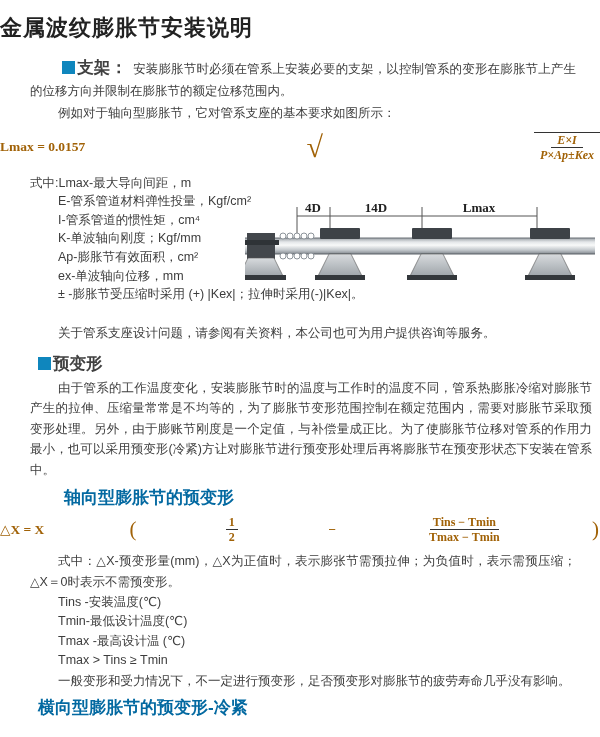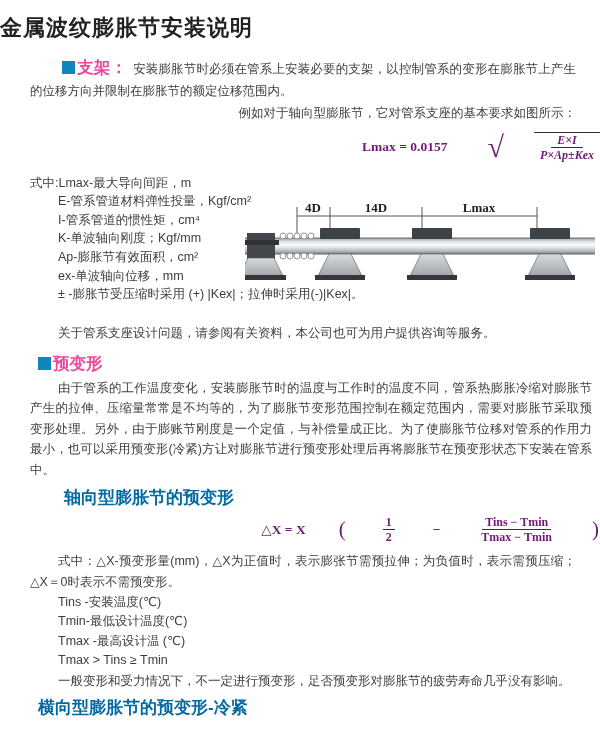--- a/index.html
+++ b/index.html
@@ -12,27 +12,27 @@
   }
   .title {
     padding-top:13px; text-align:left; font-size:22px; font-weight:bold;
     color:#222; letter-spacing:1px; margin-bottom:13px;
   }
   .first-para { margin:0 24px 0 30px; line-height:22.3px; text-align:justify; text-indent:32px; }
   .sec-marker {
     display:inline-block; width:13px; height:13px; background:#0f86bd;
     vertical-align:-1px; margin-right:2px;
   }
-  .sec-label { color:#ec4899; font-size:16.5px; font-weight:bold; margin-right:6px; }
-  .example-line { margin:0 24px 0 30px; line-height:21px; text-indent:28px;text-align:right; }
+  .sec-label { color:#404040; font-size:16.5px; font-weight:bold; margin-right:6px; }
+  .example-line { margin:0 24px 0 30px; line-height:21px; text-indent:28px; }
 
   
   .formula {
-    display:flex; align-items:center; justify-content:flex-end;
-    font-family:"Liberation Serif","DejaVu Serif",serif; color:#701a75;
+    display:flex; align-items:center; justify-content:space-between;
+    font-family:"Liberation Serif","DejaVu Serif",serif; color:#a16207;
     font-weight:bold; font-size:13.5px;gap:32px;
   }
   .formula .frac { display:inline-flex; flex-direction:column; align-items:center;
     font-size:12px; line-height:14px; margin:0 4px; vertical-align:middle; }
   .formula .frac .top { border-bottom:1px solid #333; padding:0 3px; }
   .formula .frac .bot { padding:0 3px; }
   .formula .op { margin:0 2px; }
   .formula .paren { font-size:21px; font-weight:normal; line-height:1; margin:0 1px; }
   .formula1 { height:34px; margin:6px 0 0 0; }
   .sqrt-sign { font-size:30px; font-weight:normal; line-height:30px; margin:0 -2px 0 8px; }

